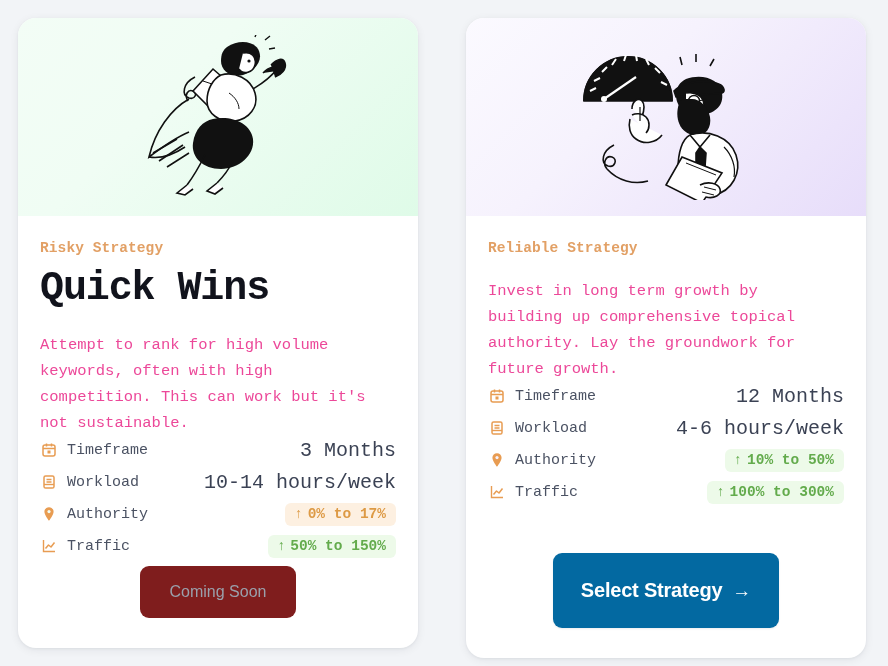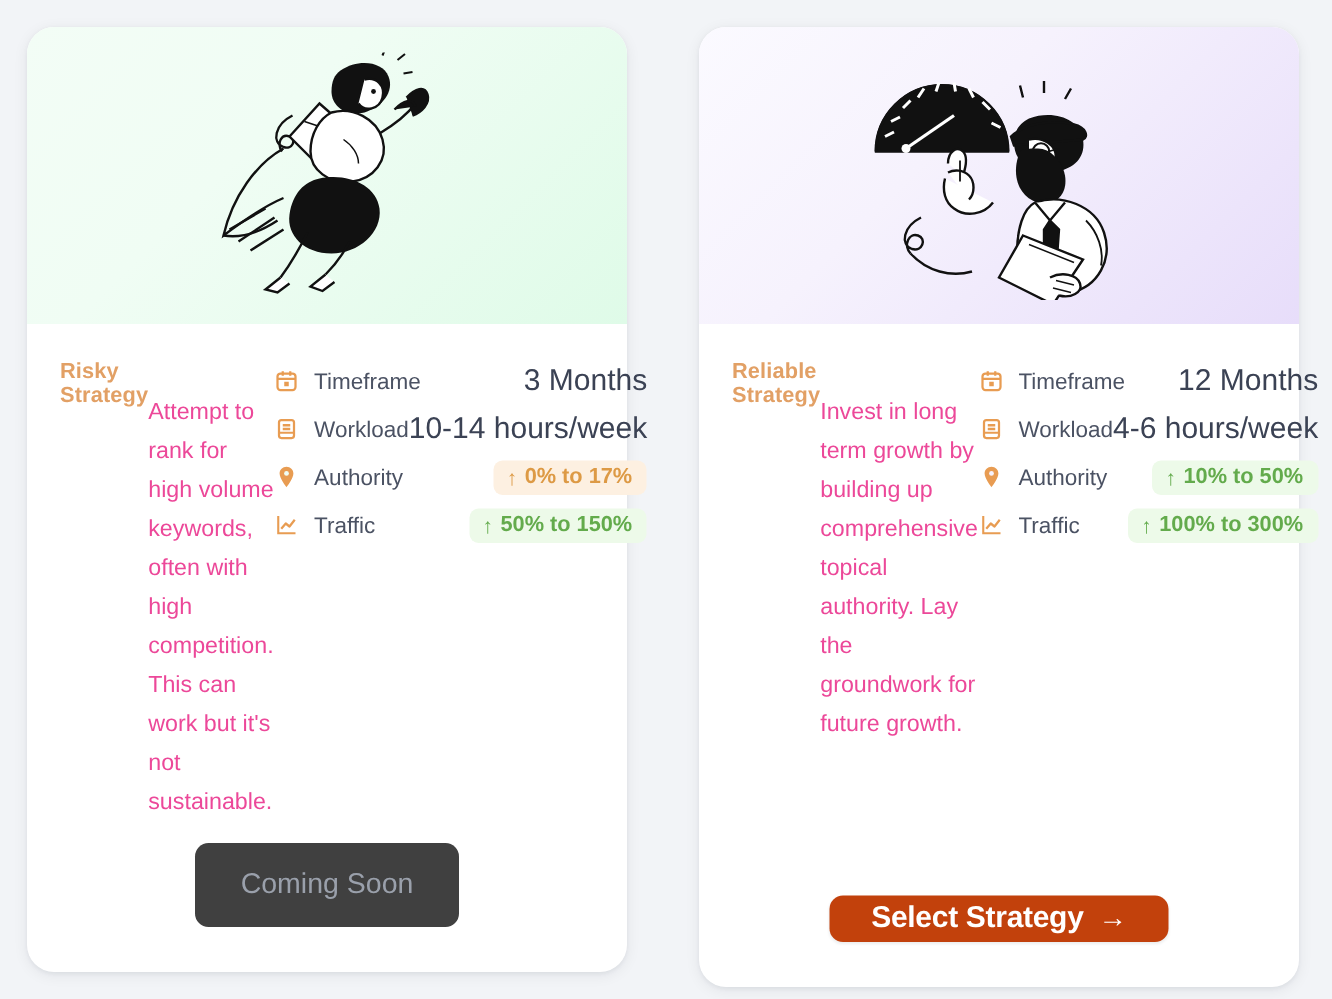--- a/index.html
+++ b/index.html
@@ -53,21 +53,22 @@
   .hero-purple {
     background: linear-gradient(135deg, #fbfaff 0%, #f6f2fd 40%, #e7ddfa 100%);
   }
   .hero svg { display: block; }
 
   
   .body {
     padding: 24px 22px 0 22px;
     flex: 1 1 auto;
     display: flex;
-    flex-direction: row;
+    flex-direction: column;
+    font-family: Liberation Mono, monospace;
   }
 
   .eyebrow {
     font-size: 14.5px;
     font-weight: bold;
     color: #e2a065;
     letter-spacing: .1px;
   }
 
   .title {
@@ -145,33 +146,33 @@
     border: none;
     border-radius: 9px;
     font-family: "Liberation Sans", sans-serif;
     cursor: pointer;
     display: inline-flex;
     align-items: center;
     justify-content: center;
     gap: 10px;
   }
   .btn-disabled {
-    background: #404040;
+    background: #7f1d1d;
     color: #9aa0ab;
-    font-size: 19px;
+    font-size: 16px;
     padding: 17px 30px;
     cursor: default;
   }
   .btn-primary {
-    background: #c2410c;
+    background: #0369a1;
     color: #ffffff;
     font-size: 20px;
     font-weight: bold;
     letter-spacing: -.2px;
-    padding: 4px 28px;
+    padding: 26px 28px;
     box-shadow: 0 1px 2px rgba(16,24,40,.08);
   }
   .btn-primary .arrow { font-weight: normal; font-size: 19px; }
 
   
   .glow {
     position: absolute;
     left: 26px;
     right: 26px;
     bottom: -7px;
@@ -224,20 +225,21 @@
         <path d="M70 84 C 88 80 108 88 110 104 C 112 120 96 134 78 134 C 60 134 48 122 50 108 C 52 94 60 86 70 84 Z" fill="#111" stroke="none"></path>
         <path d="M62 120 C 56 132 50 142 44 150" stroke="#111" fill="none"></path>
         <path d="M44 150 L34 158 L42 160 L50 154" fill="#fff"></path>
         <path d="M90 126 C 86 134 80 142 74 148" stroke="#111" fill="none"></path>
         <path d="M74 148 L64 156 L72 159 L80 153" fill="#fff"></path>
       </svg>
     </div>
 
     <div class="body">
       <div class="eyebrow">Risky Strategy</div>
+      <h2 class="title">Quick Wins</h2>
       <p class="desc">Attempt to rank for high volume keywords, often with high competition. This can work but it's not sustainable.</p>
 
       <div class="stats">
 
         <div class="stat">
           <span class="stat-icon">
             <svg width="16" height="16" viewBox="0 0 16 16" fill="none" stroke="currentColor" stroke-width="1.5">
               <rect x="2" y="3" width="12" height="11" rx="2"></rect>
               <path d="M2 6.5h12M5.5 1.5v3M10.5 1.5v3"></path>
               <rect x="6.5" y="8.5" width="3" height="3" fill="currentColor" stroke="none"></rect>

